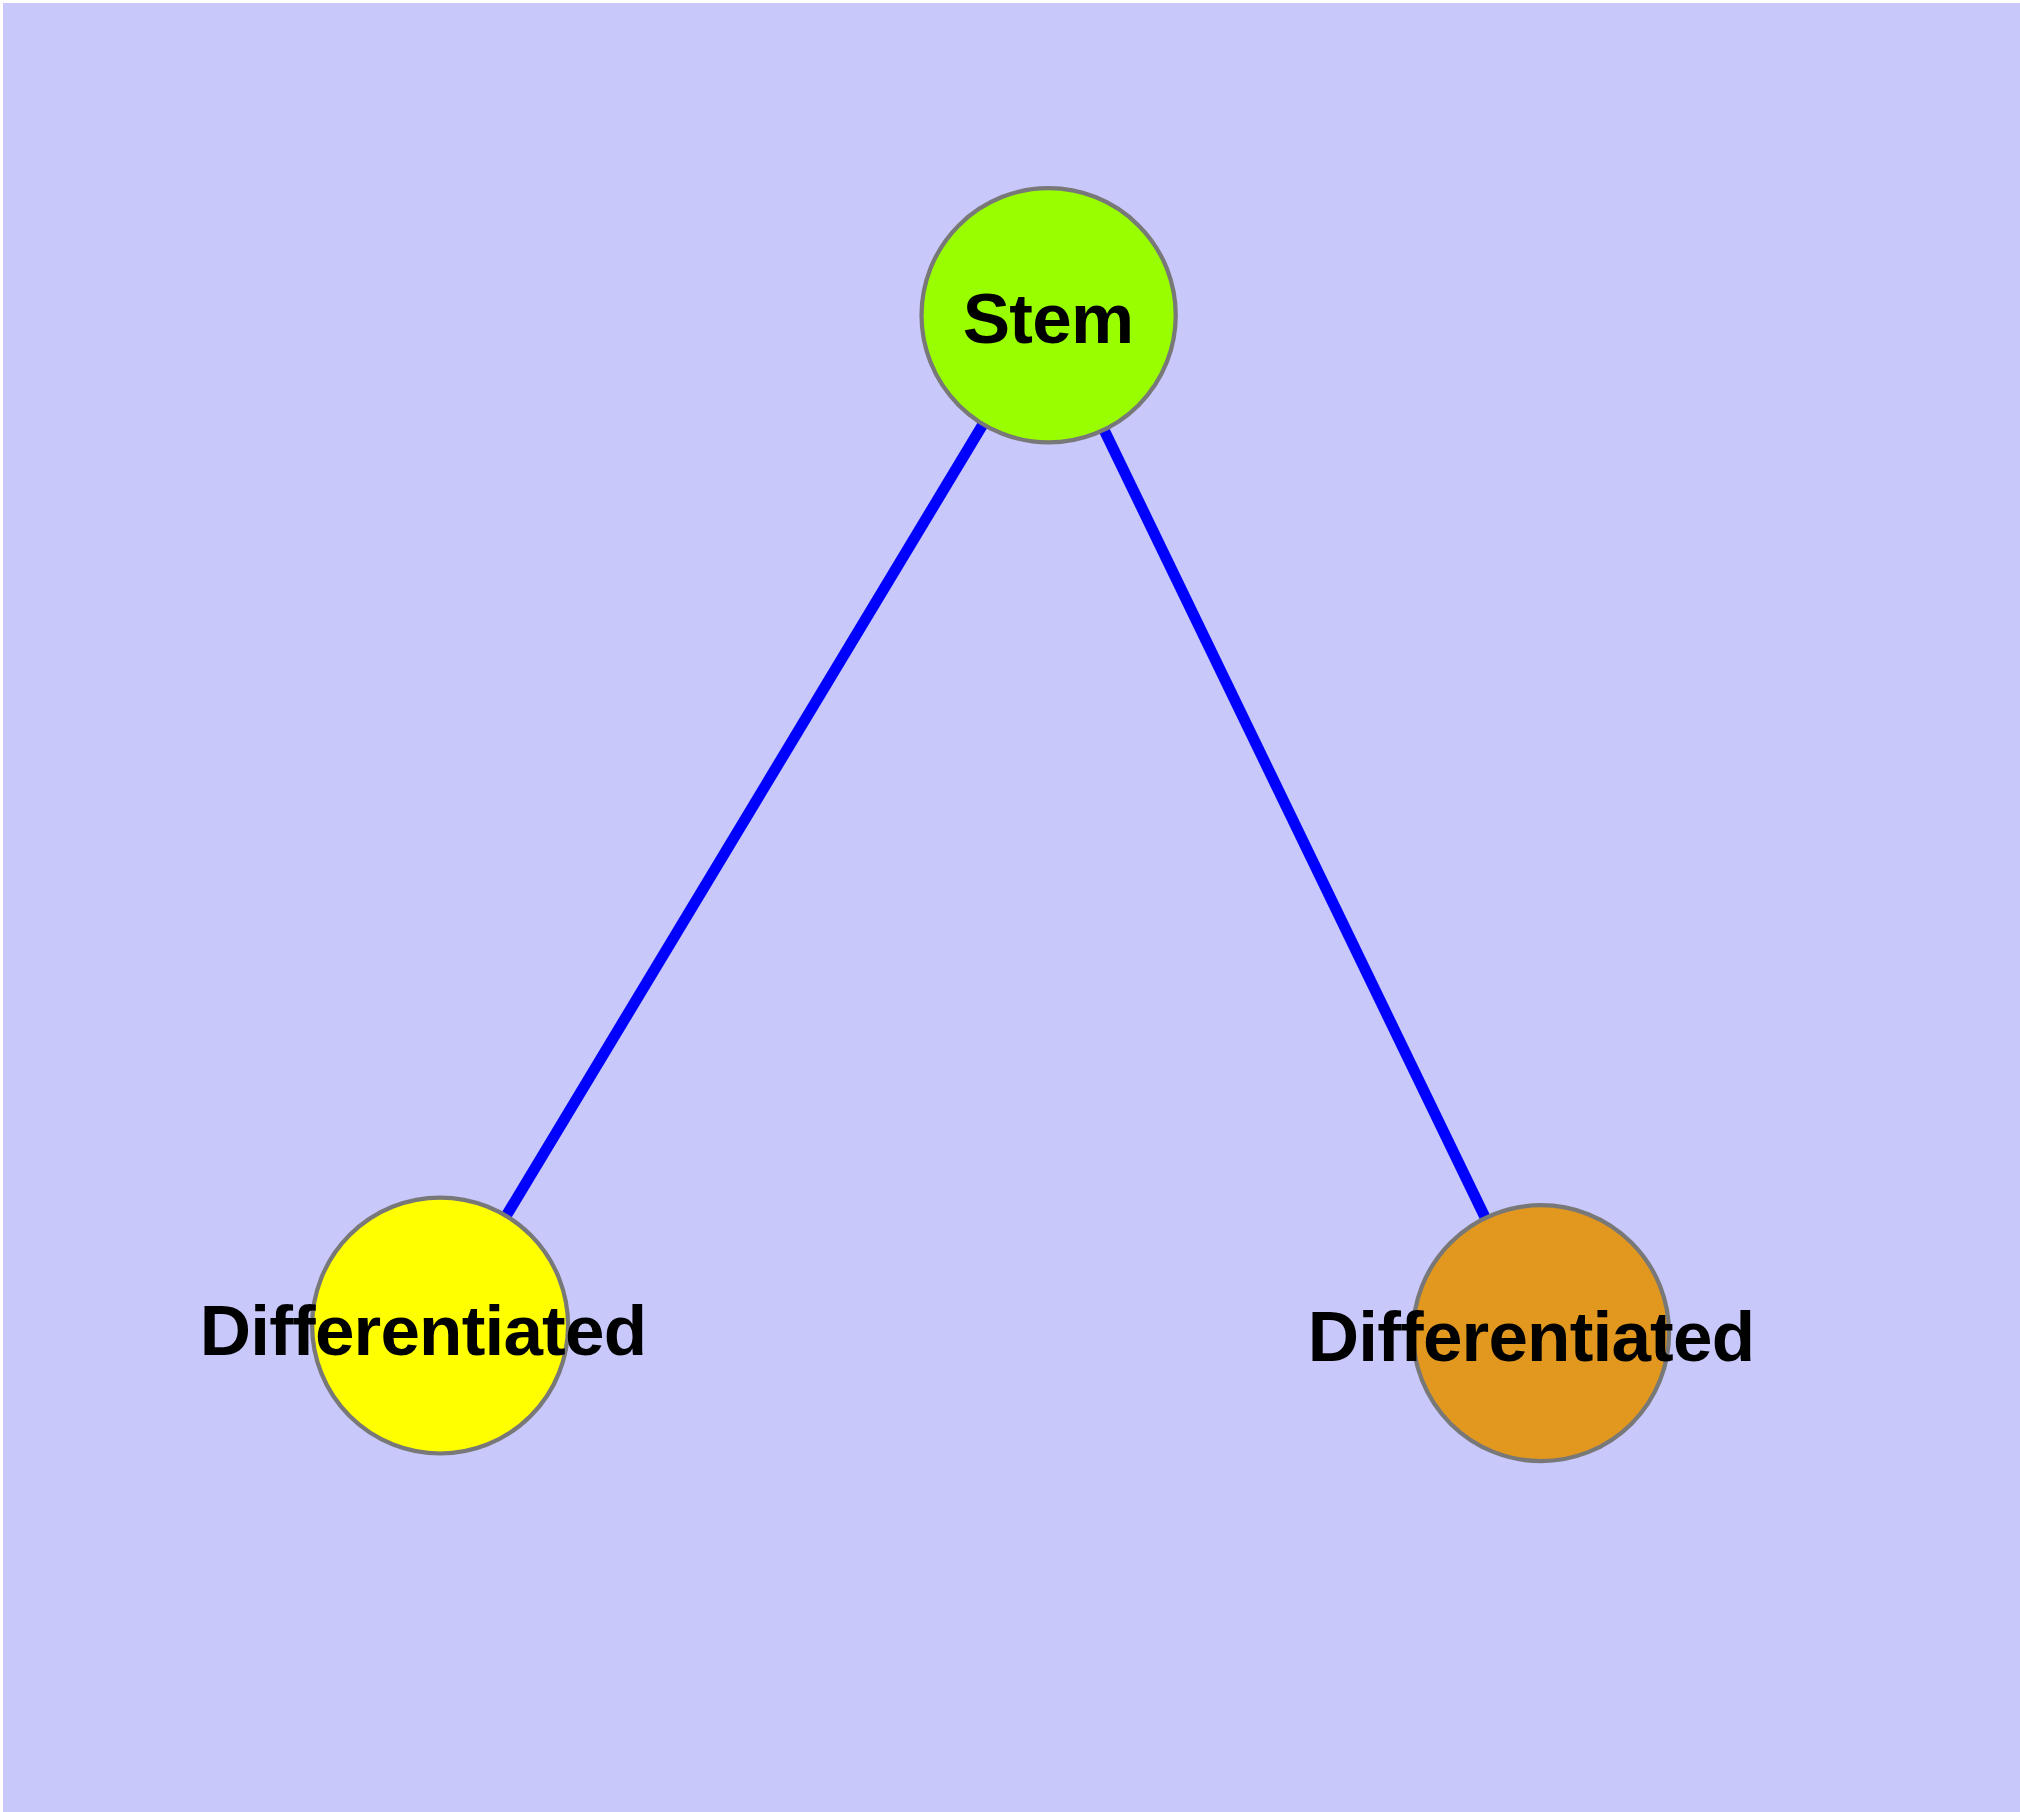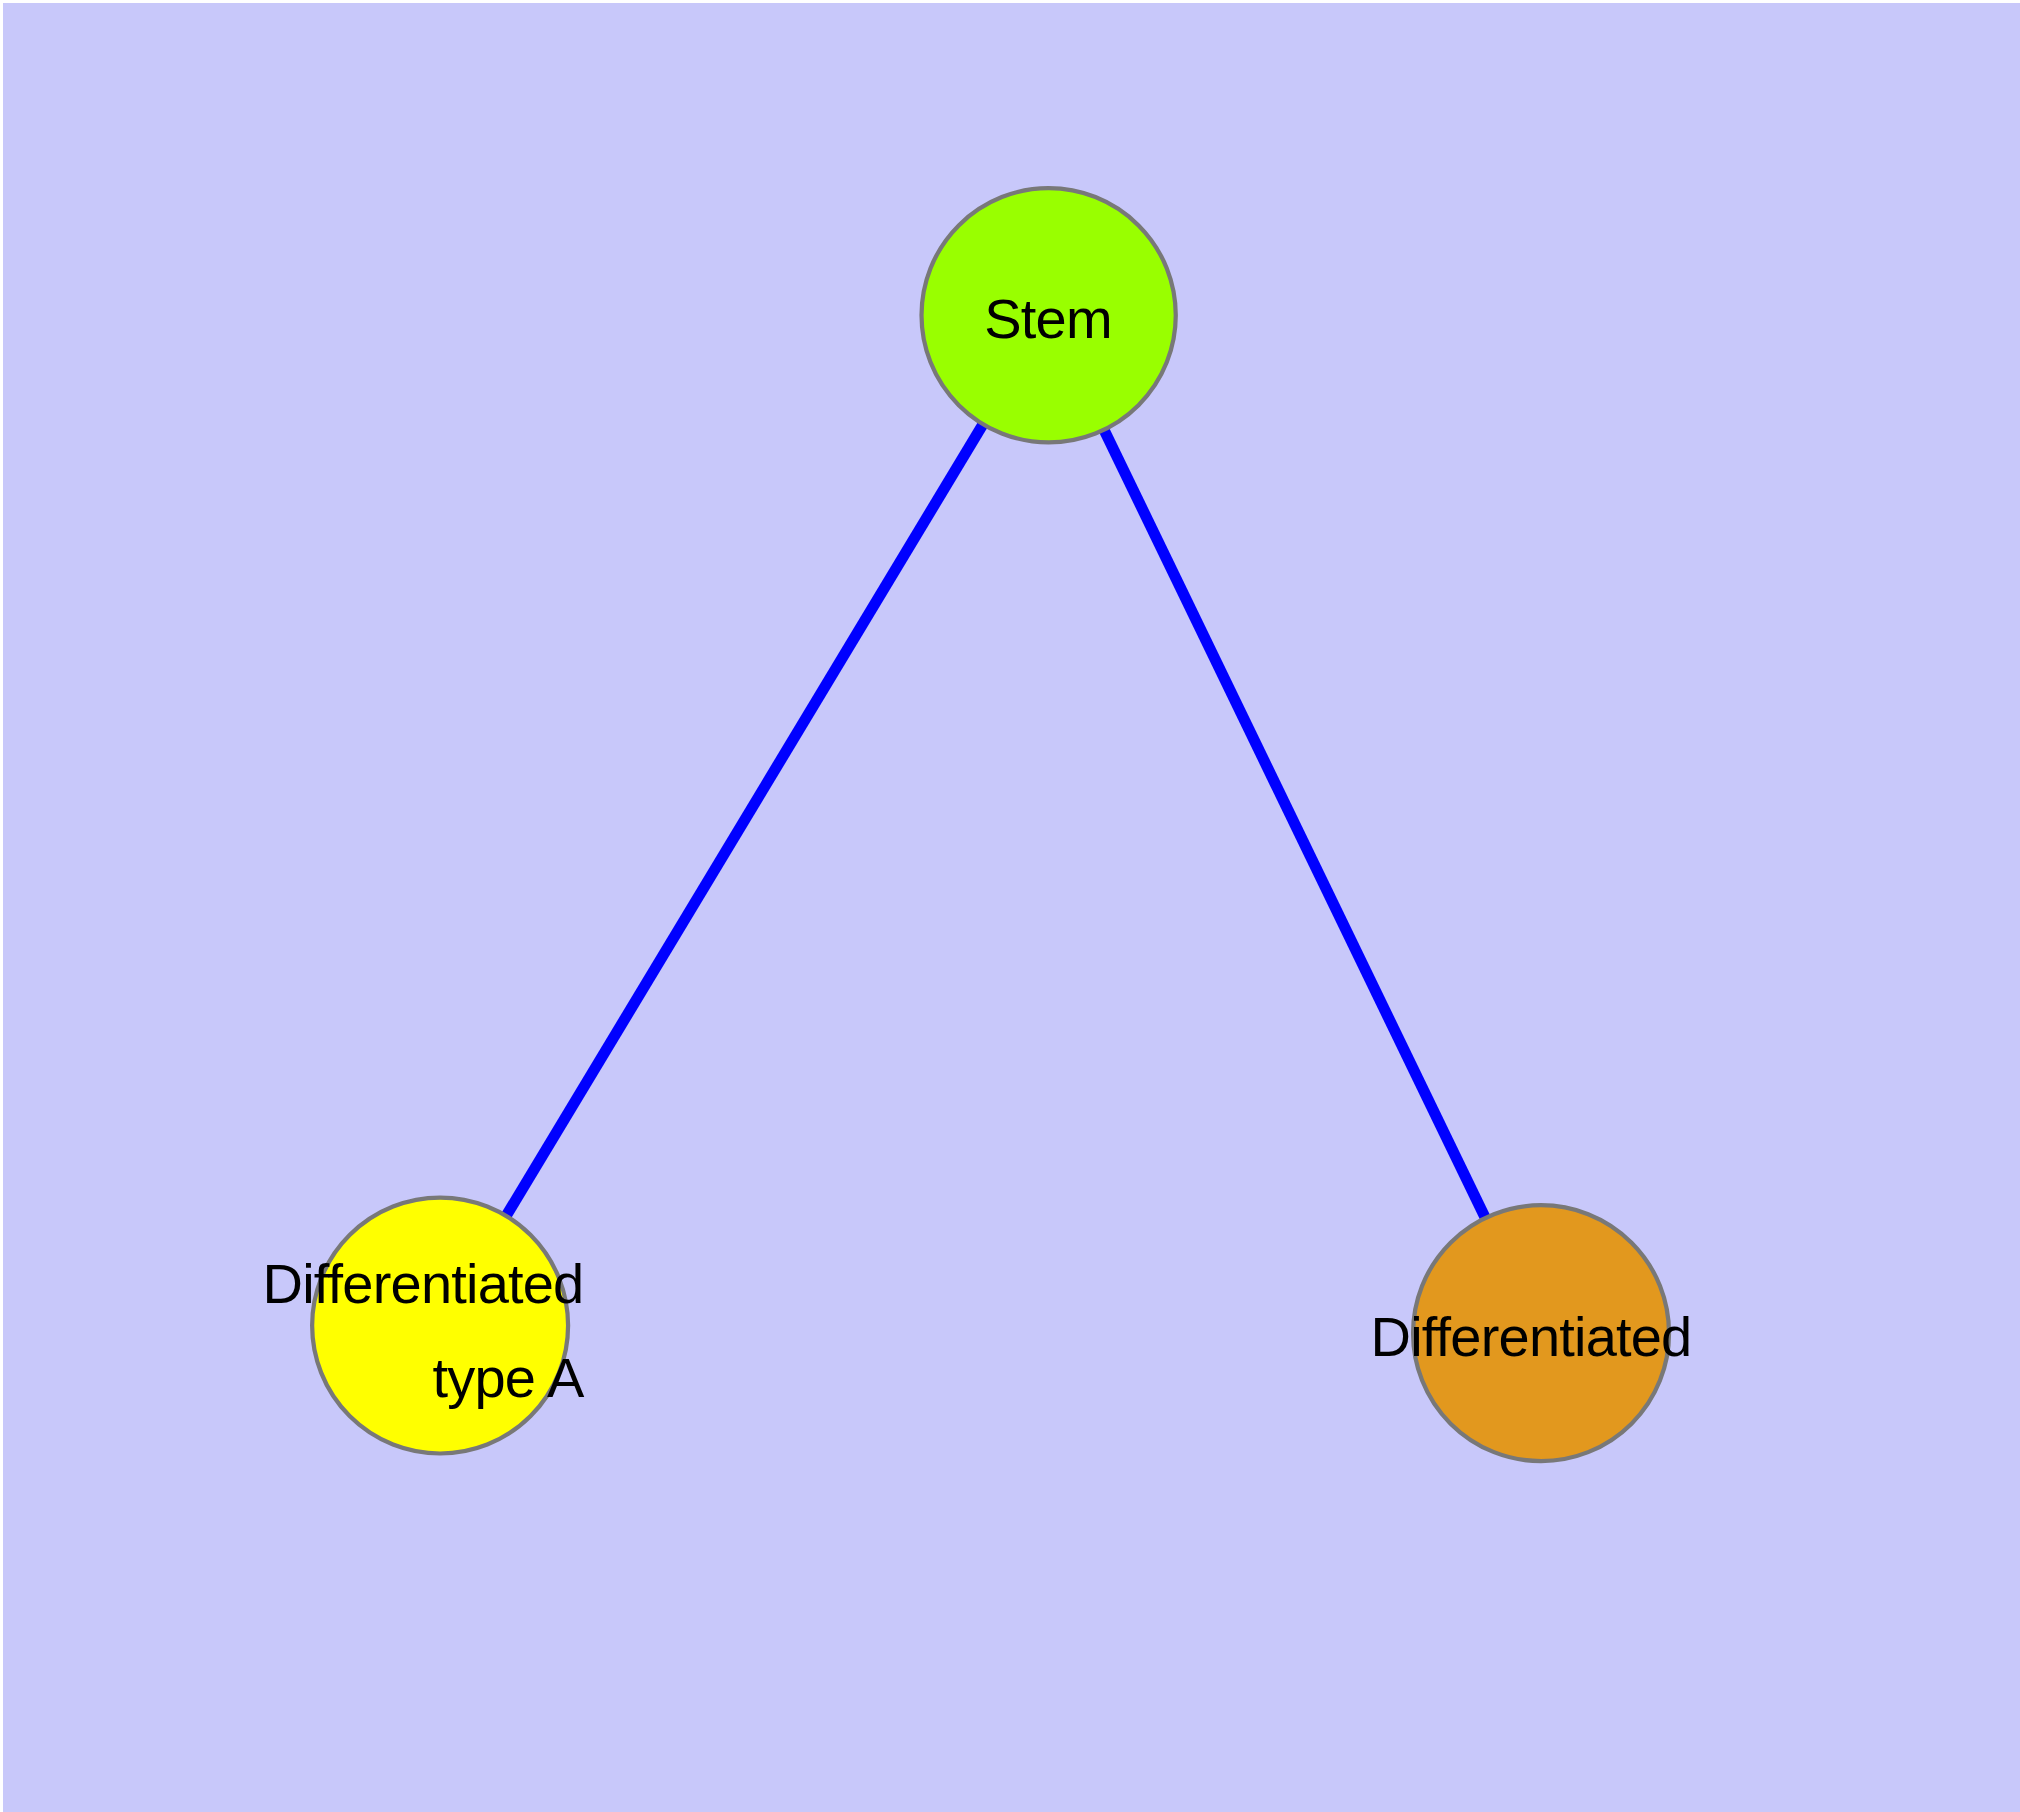--- a/index.html
+++ b/index.html
@@ -33,24 +33,24 @@
     position: absolute;
     top: 0;
     left: 0;
     width: 2021px;
     height: 1812px;
     pointer-events: none;
   }
   .node-label {
     position: absolute;
     transform: translate(-50%, -50%);
-    text-align: right;
+    text-align: center;
     color: #000000;
-    font-weight: normal;
-    font-size: 56px;
+    font-weight: bold;
+    font-size: 71px;
     line-height: 94px;
     white-space: nowrap;
     letter-spacing: -0.8px;
   }
 </style>
 </head>
 <body>
 
 <div class="stage" style="background: rgb(255, 255, 255);">
   <div class="plot-bg" style="background: rgb(200, 200, 250);"></div>
@@ -60,20 +60,19 @@
       <circle cx="1237" cy="372" r="150" fill="#99FF00" stroke="#787878" stroke-width="5"></circle>
       <circle cx="519" cy="1564" r="151" fill="#FFFF00" stroke="#787878" stroke-width="5"></circle>
       <circle cx="1818" cy="1573" r="151" fill="#E2981E" stroke="#787878" stroke-width="5"></circle>
     </svg>
   <div class="labels-layer">
       <div class="node-label" style="left: 1048px; top: 319px; color: rgb(0, 0, 0);">
         <div>Stem</div>
       </div>
       <div class="node-label" style="left: 423px; top: 1331px; color: rgb(0, 0, 0);">
         <div>Differentiated</div>
-        <div>type A</div>
       </div>
       <div class="node-label" style="left: 1531px; top: 1337px; color: rgb(0, 0, 0);">
         <div>Differentiated</div>
       </div>
     </div>
 </div>
 
 
 </body></html>

